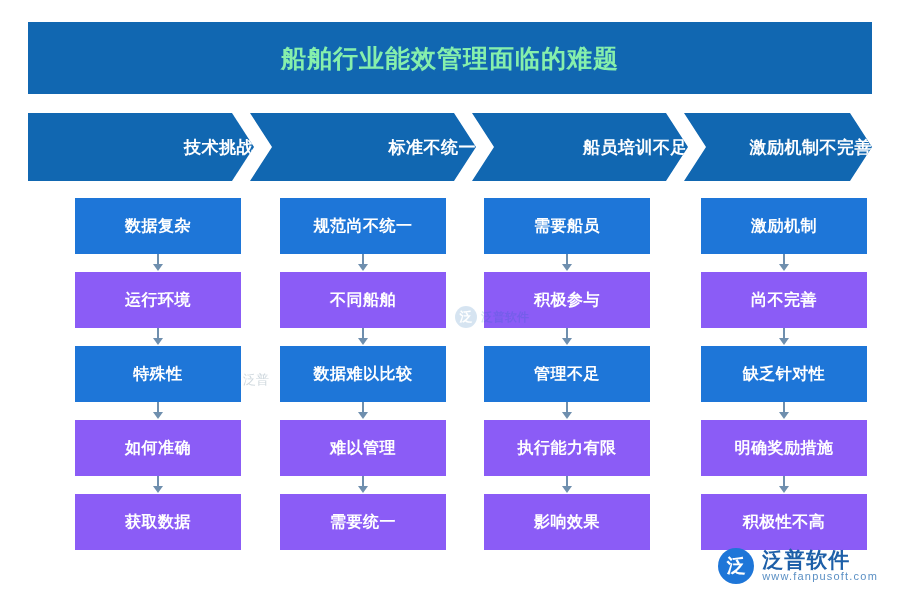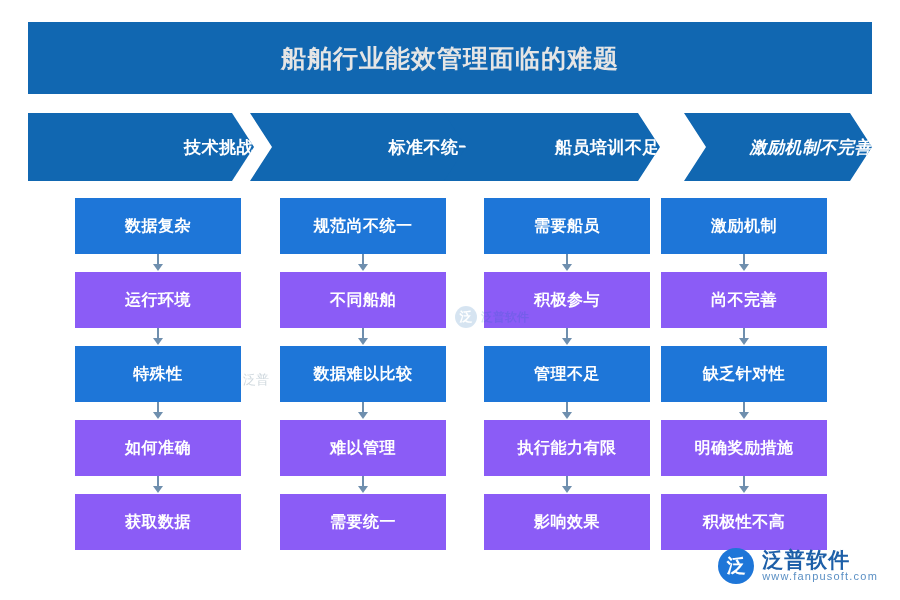--- a/index.html
+++ b/index.html
@@ -26,21 +26,21 @@
     left: 28px;
     top: 22px;
     width: 844px;
     height: 72px;
     background: #1167b1;
     display: flex;
     align-items: center;
     justify-content: center;
   }
   .title-banner .title-text {
-    color: #e5e5e5;
+    color: #86efac;
     font-size: 25px;
     font-weight: bold;
     letter-spacing: 1px;
   }
 
   
   .chev-row {
     position: absolute;
     left: 28px;
     top: 113px;
@@ -214,24 +214,24 @@
     <span class="title-text">船舶行业能效管理面临的难题</span>
   </div>
 
   <div class="chev-row">
     <div class="chev first" style="left:0px;width:226px;">
       <span class="chev-text">技术挑战</span>
     </div>
     <div class="chev" style="left:222px;width:226px;">
       <span class="chev-text">标准不统一</span>
     </div>
-    <div class="chev" style="left:416px;width:216px;">
+    <div class="chev" style="left:444px;width:216px;">
       <span class="chev-text">船员培训不足</span>
     </div>
-    <div class="chev" style="left:656px;width:188px;font-style:italic;">
+    <div class="chev" style="left:656px;width:188px;">
       <span class="chev-text">激励机制不完善</span>
     </div>
   </div>
 
   <div class="col" style="left:48px;">
     <div class="cell-wrap">
       <div class="cell blue">
           <span class="cell-text">数据复杂</span>
         </div>
       <div class="arrow">
@@ -354,21 +354,21 @@
           <div class="head"></div>
         </div>
     </div>
     <div class="cell-wrap">
       <div class="cell teal">
           <span class="cell-text">影响效果</span>
         </div>
     </div>
   </div>
 
-  <div class="col" style="left:634px;">
+  <div class="col" style="left:674px;">
     <div class="cell-wrap">
       <div class="cell blue">
           <span class="cell-text">激励机制</span>
         </div>
       <div class="arrow">
           <div class="shaft"></div>
           <div class="head"></div>
         </div>
     </div>
     <div class="cell-wrap">

